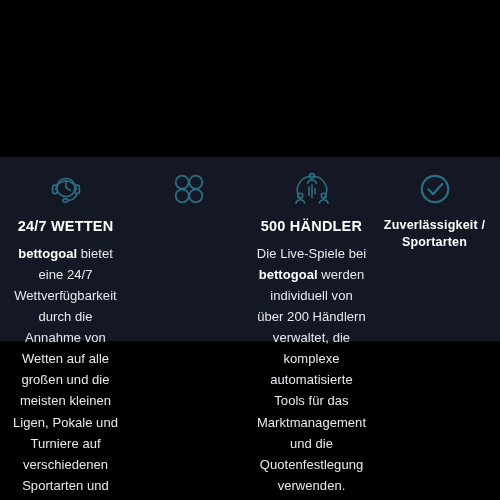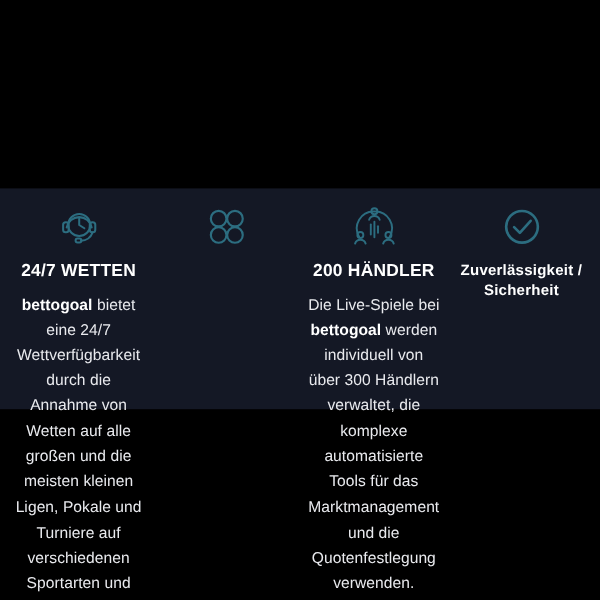--- a/index.html
+++ b/index.html
@@ -127,28 +127,28 @@
           <path d="M15.6 14.2 a4.6 4.6 0 0 1 8.8 0"></path>
           <circle cx="8.3" cy="26.8" r="2.5"></circle>
           <path d="M3.9 34.0 a4.6 4.6 0 0 1 8.8 0"></path>
           <circle cx="31.7" cy="26.8" r="2.5"></circle>
           <path d="M27.3 34.0 a4.6 4.6 0 0 1 8.8 0"></path>
           <path d="M17.0 18.0 V26.5"></path>
           <path d="M20.0 15.8 V28.8"></path>
           <path d="M23.0 19.5 V25.0"></path>
         </svg>
       </div>
-      <div class="feature-title">200 HÄNDLER</div>
-      <p class="feature-body"><span>Die Live-Spiele bei </span><b>bettogoal</b><span> werden individuell von über 300 Händlern verwaltet, die komplexe automatisierte Tools für das Marktmanagement und die Quotenfestlegung verwenden.</span></p>
+      <div class="feature-title">500 HÄNDLER</div>
+      <p class="feature-body"><span>Die Live-Spiele bei </span><b>bettogoal</b><span> werden individuell von über 200 Händlern verwaltet, die komplexe automatisierte Tools für das Marktmanagement und die Quotenfestlegung verwenden.</span></p>
     </div>
 
     <div class="feature-col">
       <div class="feature-icon">
         <svg width="40" height="40" viewBox="0 0 40 40" fill="none" stroke="#2c6d80" stroke-width="2.2" stroke-linecap="round" stroke-linejoin="round">
           <circle cx="20" cy="20" r="13.2"></circle>
           <path d="M13.4 20.3 L18.2 25.1 L27.2 15.0"></path>
         </svg>
       </div>
-      <div class="feature-title wrap">Zuverlässigkeit / Sicherheit</div>
+      <div class="feature-title wrap">Zuverlässigkeit / Sportarten</div>
     </div>
 
   </div>
 </div>
 
 </body></html>

